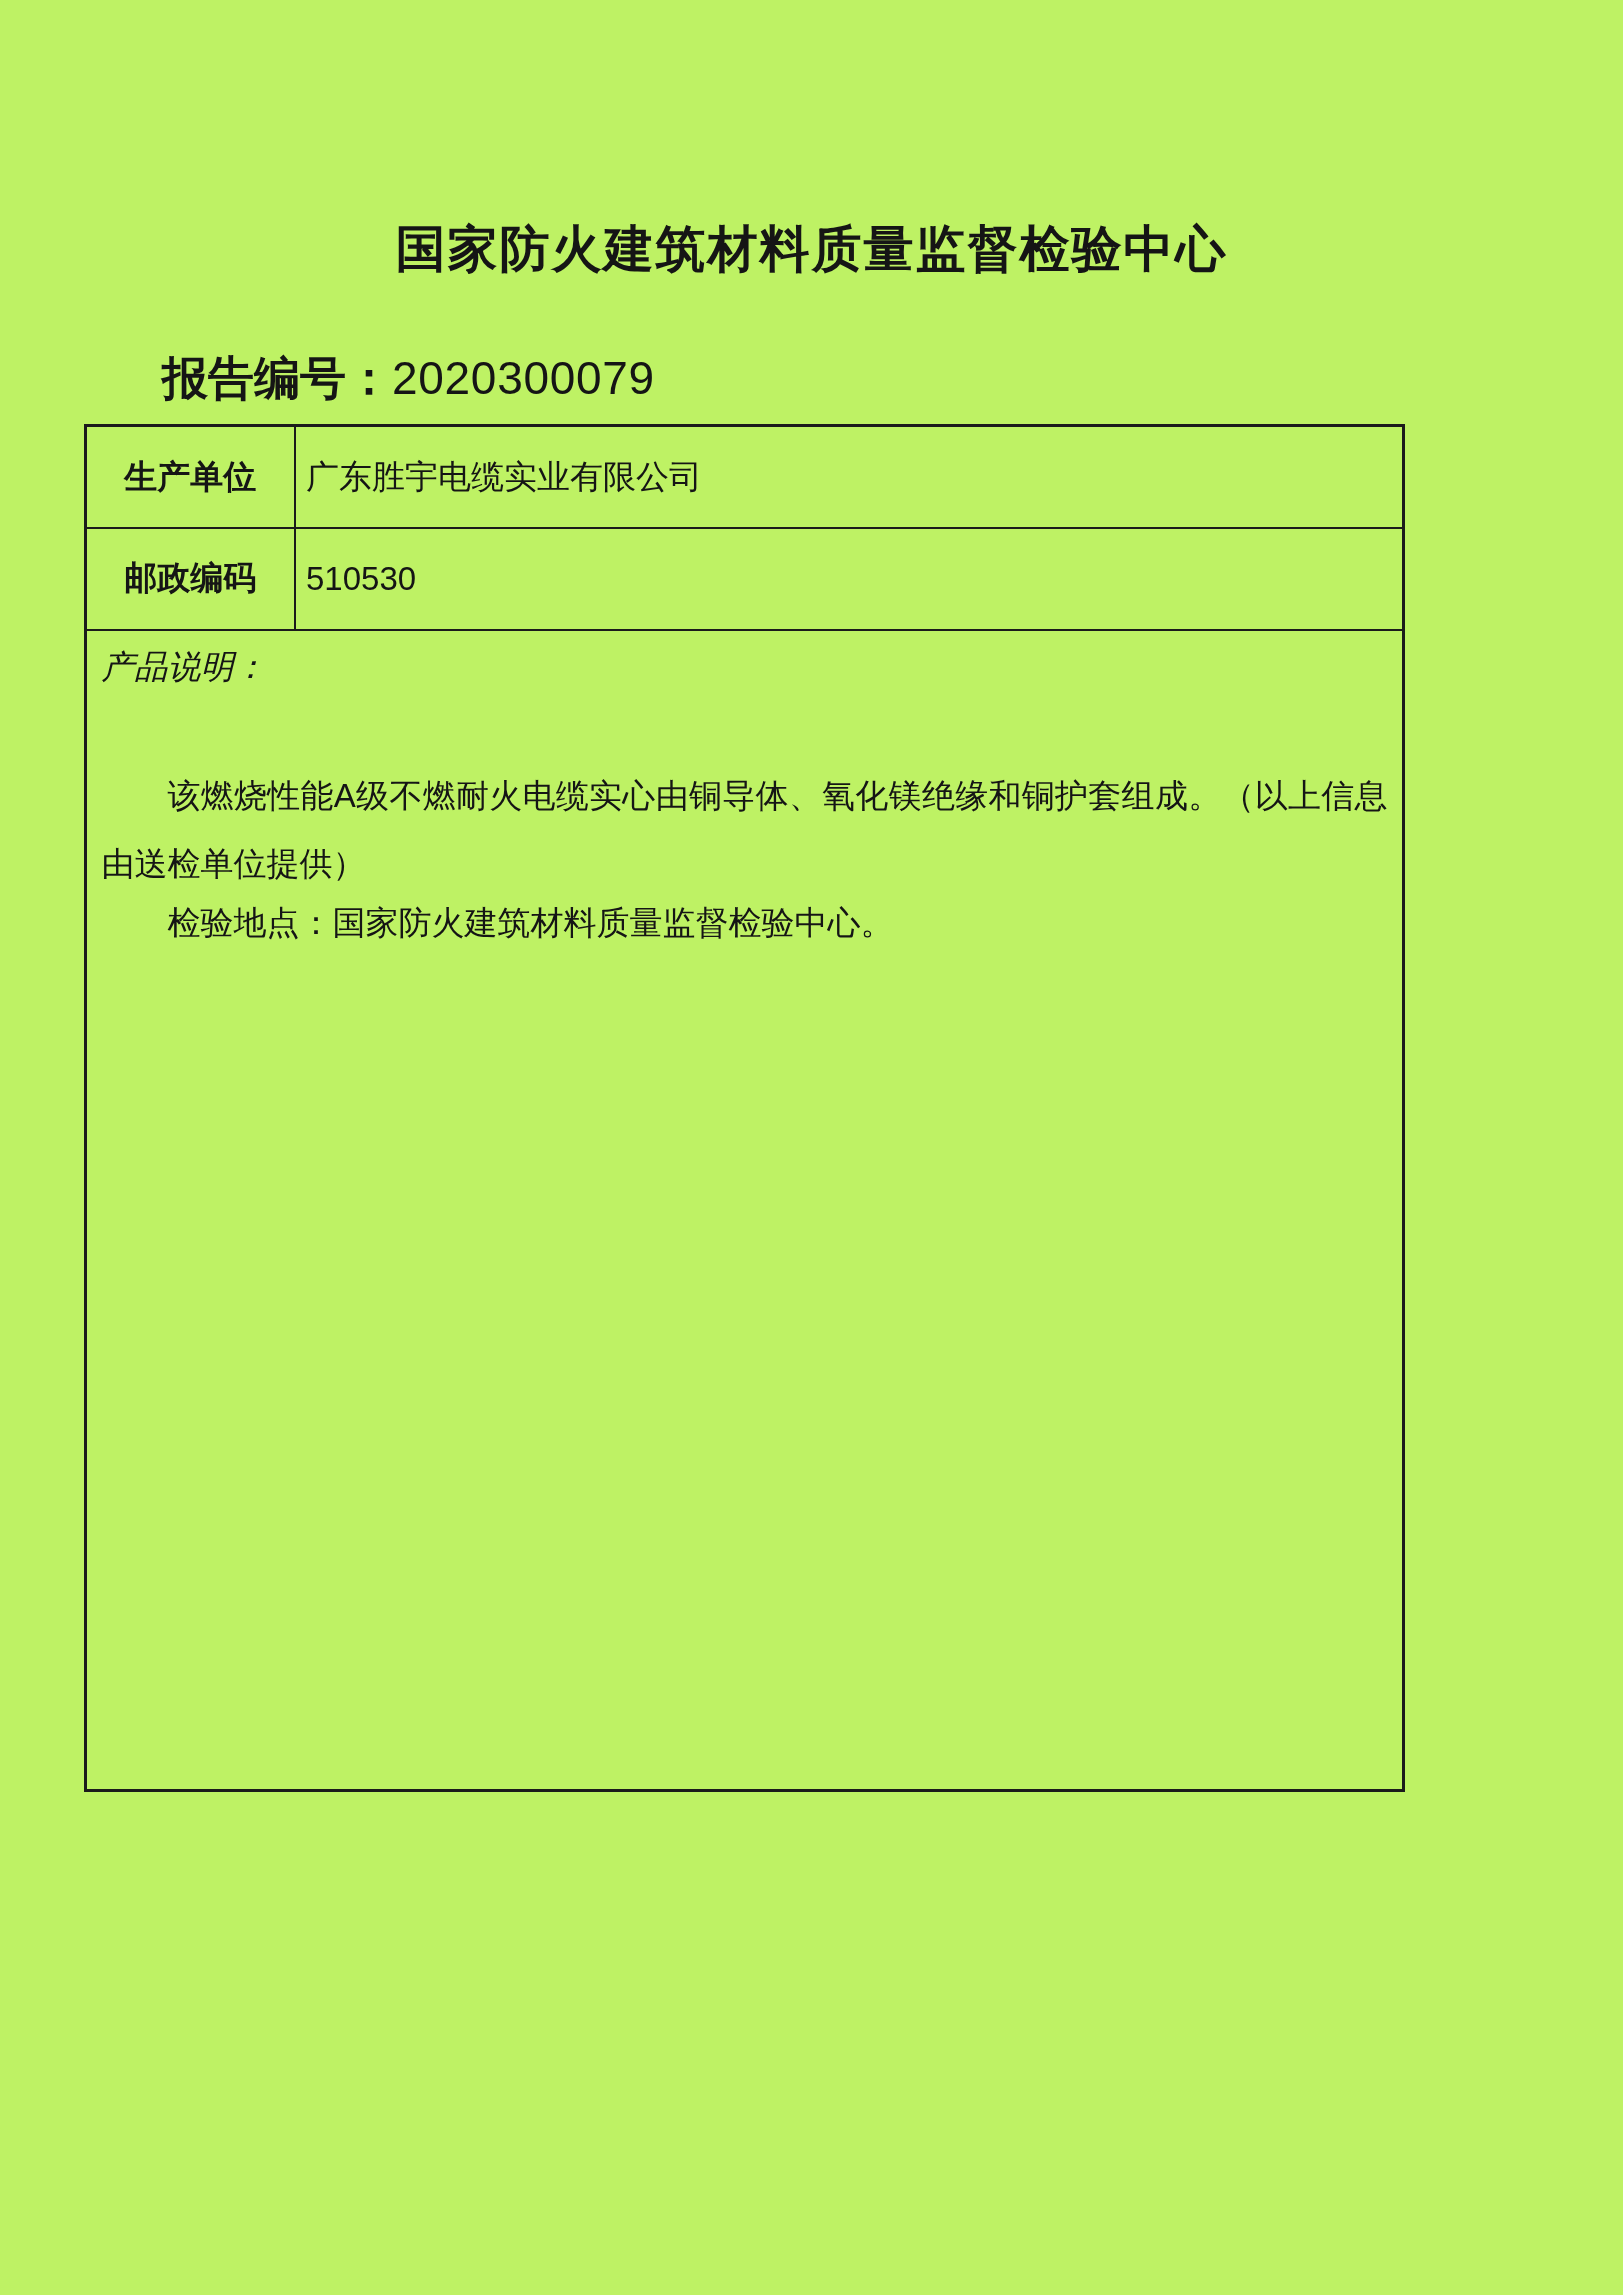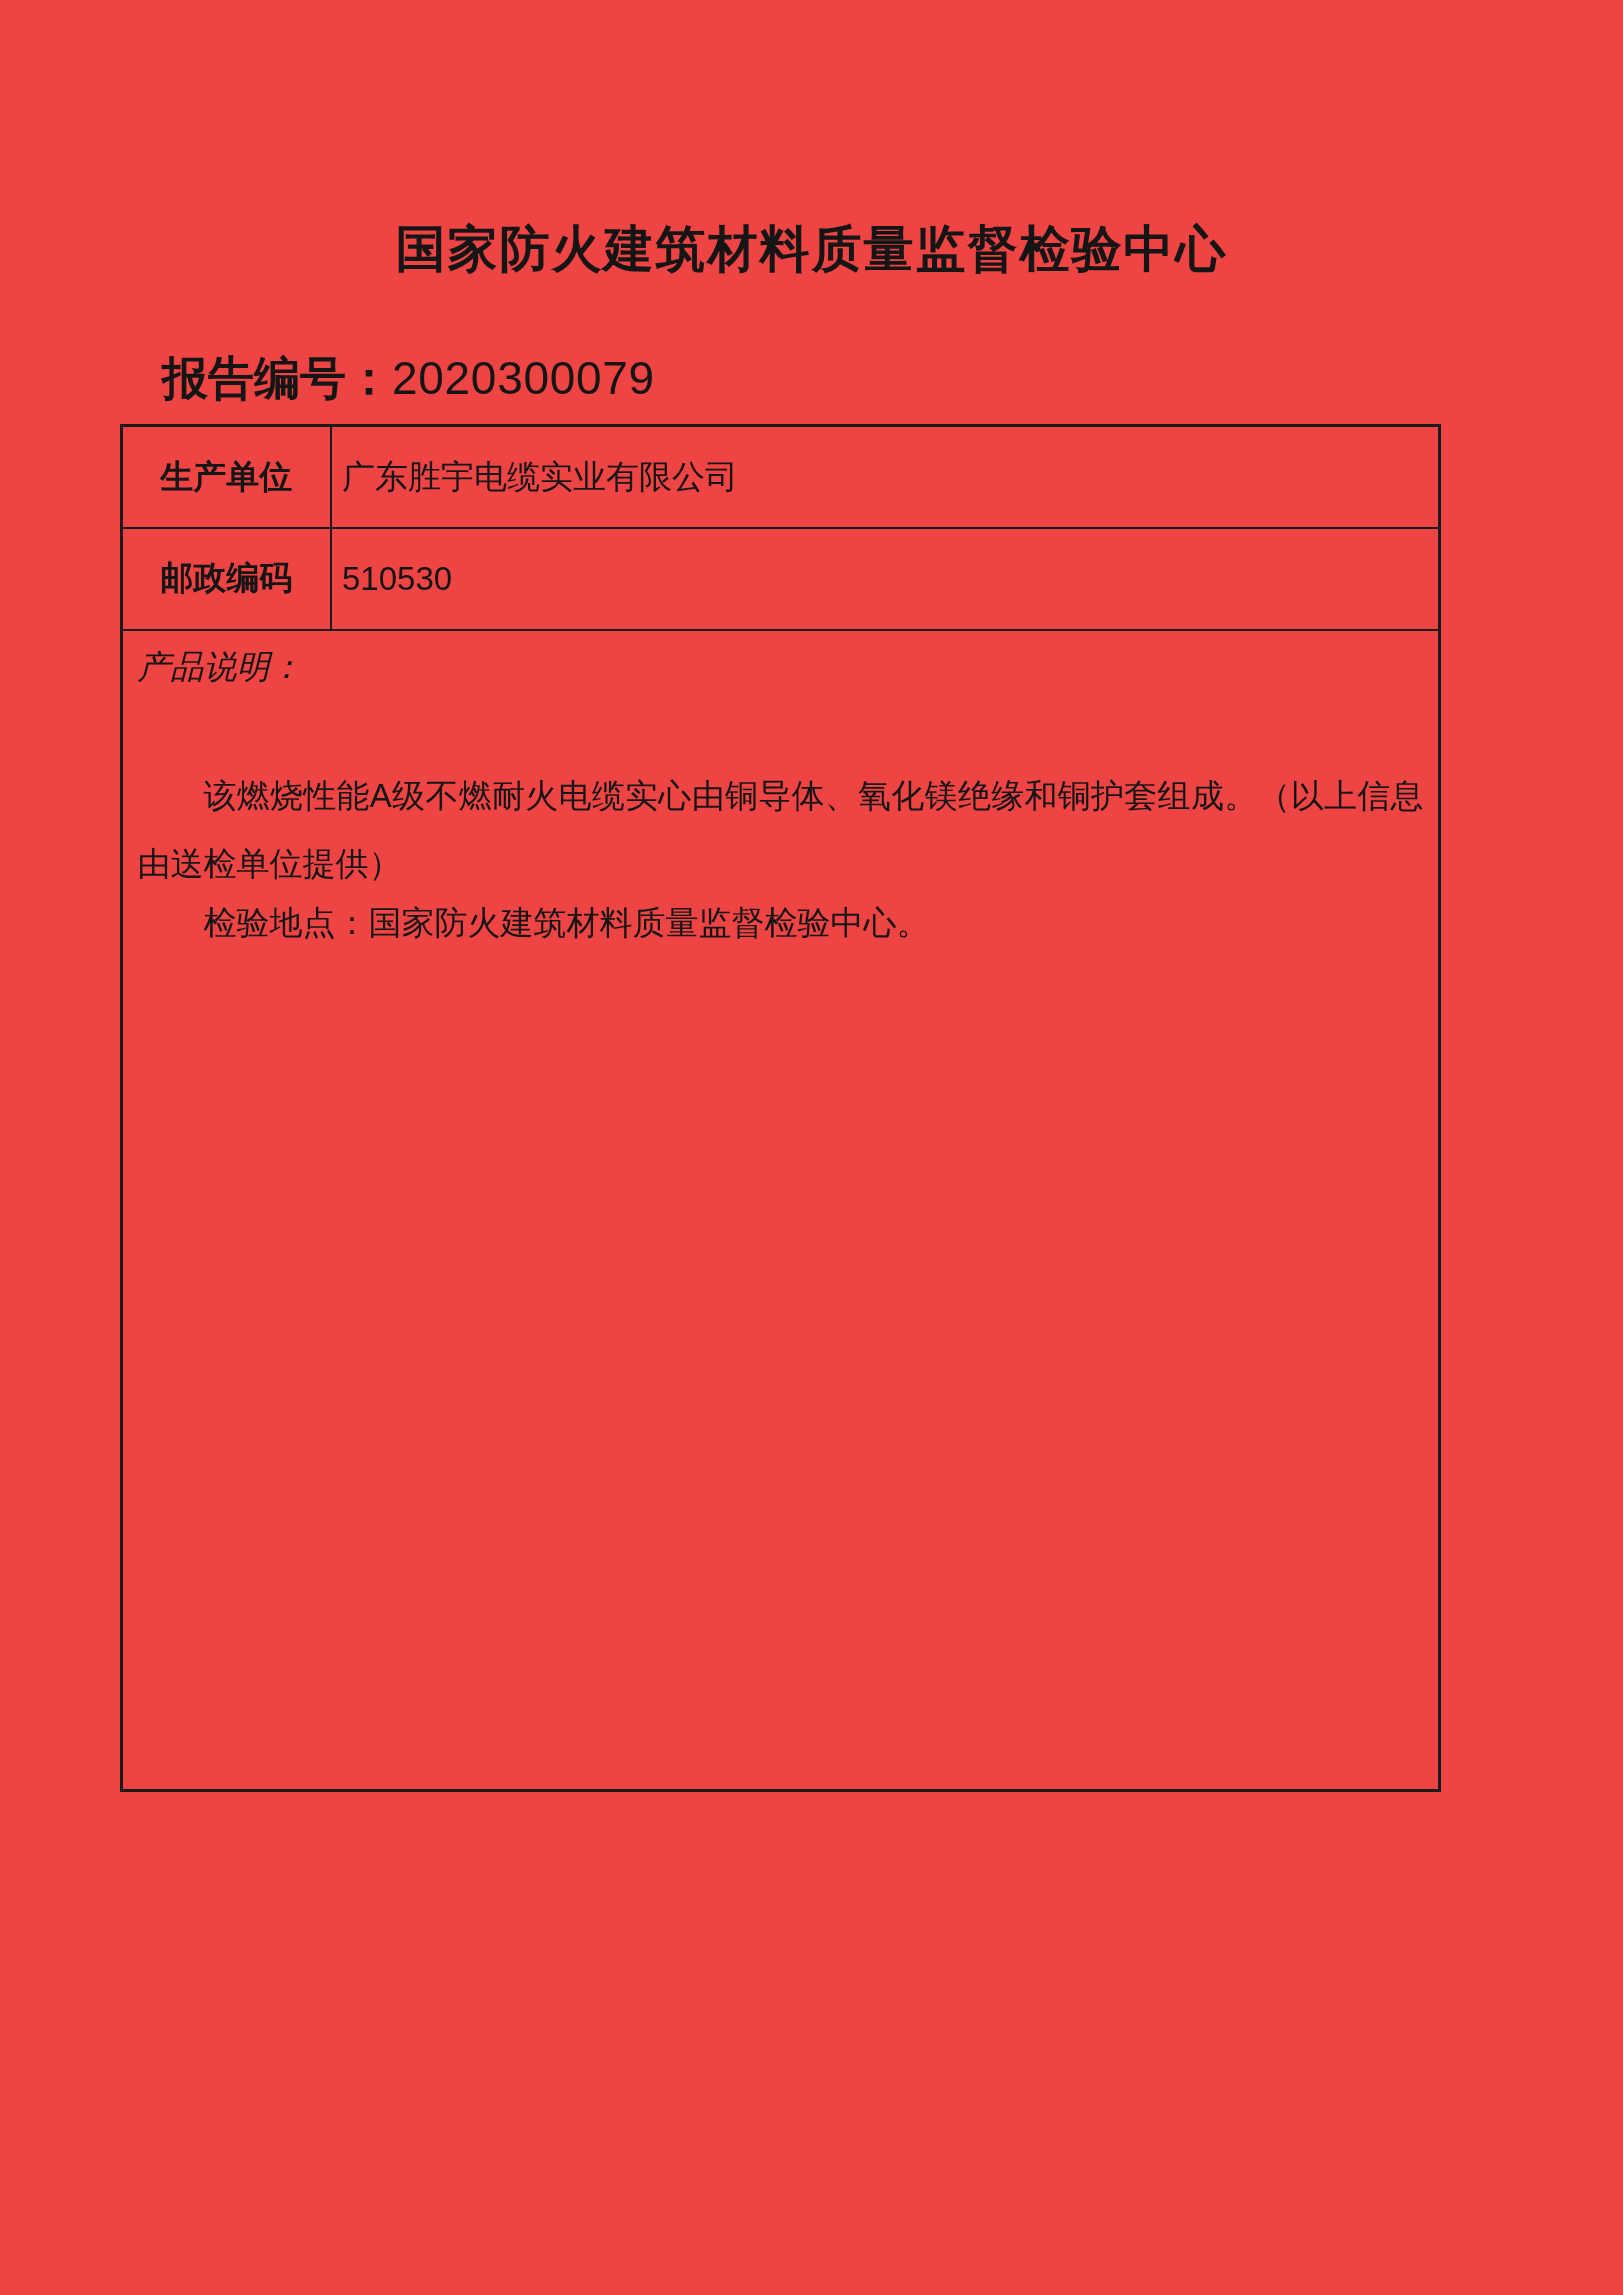--- a/index.html
+++ b/index.html
@@ -1,20 +1,20 @@
 <!DOCTYPE html>
 <html style="font-size:10.5px"><head>
 <meta charset="utf-8">
 <style>
   * { box-sizing: border-box; }
   html, body { margin: 0; padding: 0; background: #ffffff; }
   .page {
     width: 1623px;
     height: 2295px;
-    background: #ef4444;
+    background: #bef264;
     color: #151515;
     font-family: "Liberation Sans", sans-serif;
     position: relative;
     overflow: hidden;
   }
   .header { text-align: center; padding-top: 216px; }
   .org-title {
     margin: 0;
     font-size: 50px;
     font-weight: bold;
@@ -40,21 +40,21 @@
   .meta-right {
     font-weight: bold;
     padding-right: 65px;
     letter-spacing: 3.9px;
     white-space: nowrap;
   }
   table.info-table {
     border-collapse: collapse;
     table-layout: fixed;
     width: 1319px;
-    margin-left: 120px;
+    margin-left: 84px;
     border: 3.3px solid #1b1b1b;
   }
   table.info-table td {
     border: 2px solid #1b1b1b;
     font-size: 33px;
     overflow: hidden;
   }
   tr.info-row { height: 102px; }
   td.lbl {
     text-align: center;

